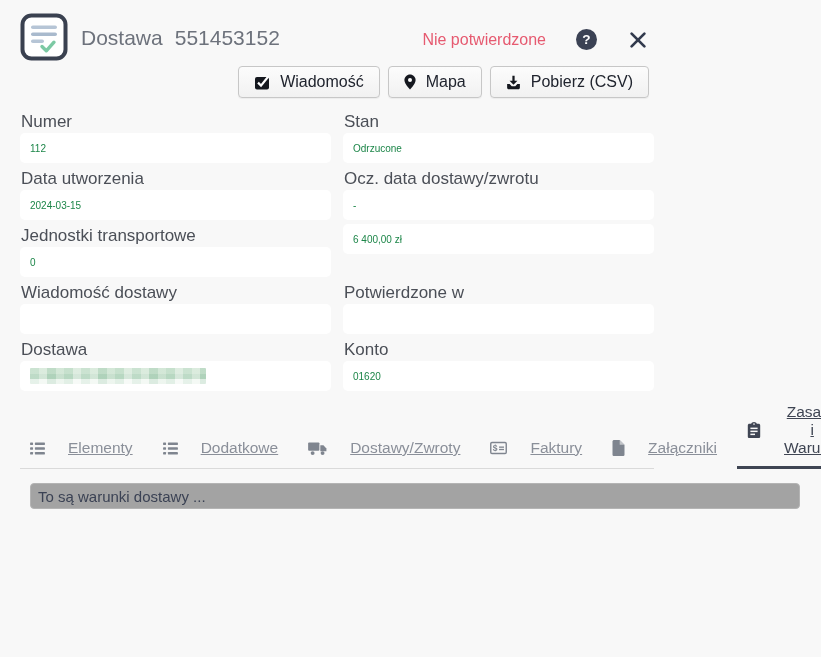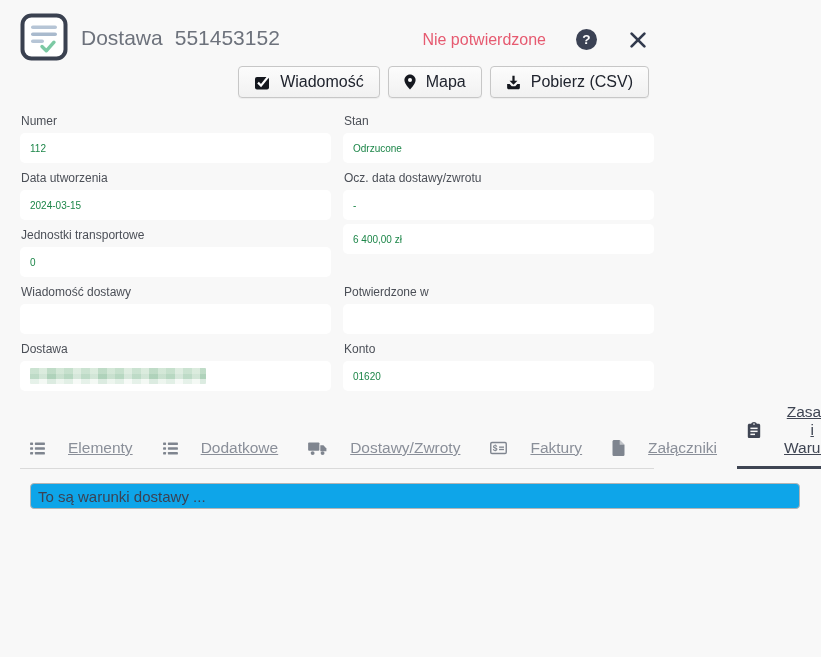--- a/index.html
+++ b/index.html
@@ -29,21 +29,21 @@
     border:1px solid #c7c7c7;border-radius:4px;
     padding:6px 15px;font-size:16px;color:#20242e;
     font-family:inherit;cursor:pointer;
     box-shadow:0 1px 1px rgba(0,0,0,.05);
   }
   .btn .ic{line-height:0;color:#15181f;}
 
   
   .fields{display:grid;grid-template-columns:1fr 1fr;column-gap:12px;padding:12px 9px 0 20px;}
   .field{margin-bottom:4px;}
-  .field-label{font-size:12px;line-height:17px;color:#4b4f57;padding:3px 0 3px 1px;}
+  .field-label{font-size:17px;line-height:17px;color:#4b4f57;padding:3px 0 3px 1px;}
   .field-value{
     background:#ffffff;border-radius:5px;height:30px;
     display:flex;align-items:center;padding:0 10px;
     font-size:10px;color:#1d8649;
   }
   .redacted-block{
     height:16px;border-radius:1px;
     background:
       repeating-linear-gradient(0deg, rgba(255,255,255,.5) 0 5px, rgba(150,195,165,.28) 5px 10px, rgba(200,225,205,.42) 10px 16px),
       repeating-linear-gradient(90deg, #cde4d4 0 9px, #e9f3ea 9px 17px, #b9d8c3 17px 26px, #dcecdf 26px 34px, #c5e0cd 34px 43px, #eef5ef 43px 51px);
@@ -61,21 +61,21 @@
   }
   .tab .ic{line-height:0;color:#7f858f;}
   .tab.active{color:#3f4553;border-bottom-color:#3f4553;}
   .tab.active .ic{color:#3f4553;}
   .tab-gap{width:22px;}
 
   
   .terms-input{
     display:block;box-sizing:border-box;
     margin:14px 0 0 30px;width:770px;height:26px;
-    background:#0ea5e9;border:1px solid #b4b4b4;border-radius:4px;
+    background:#a3a3a3;border:1px solid #b4b4b4;border-radius:4px;
     padding:0 7px;font-size:15px;color:#3b4254;
     font-family:inherit;
   }
 </style>
 </head>
 <body>
 
 <div class="page">
 
   <div class="header">

